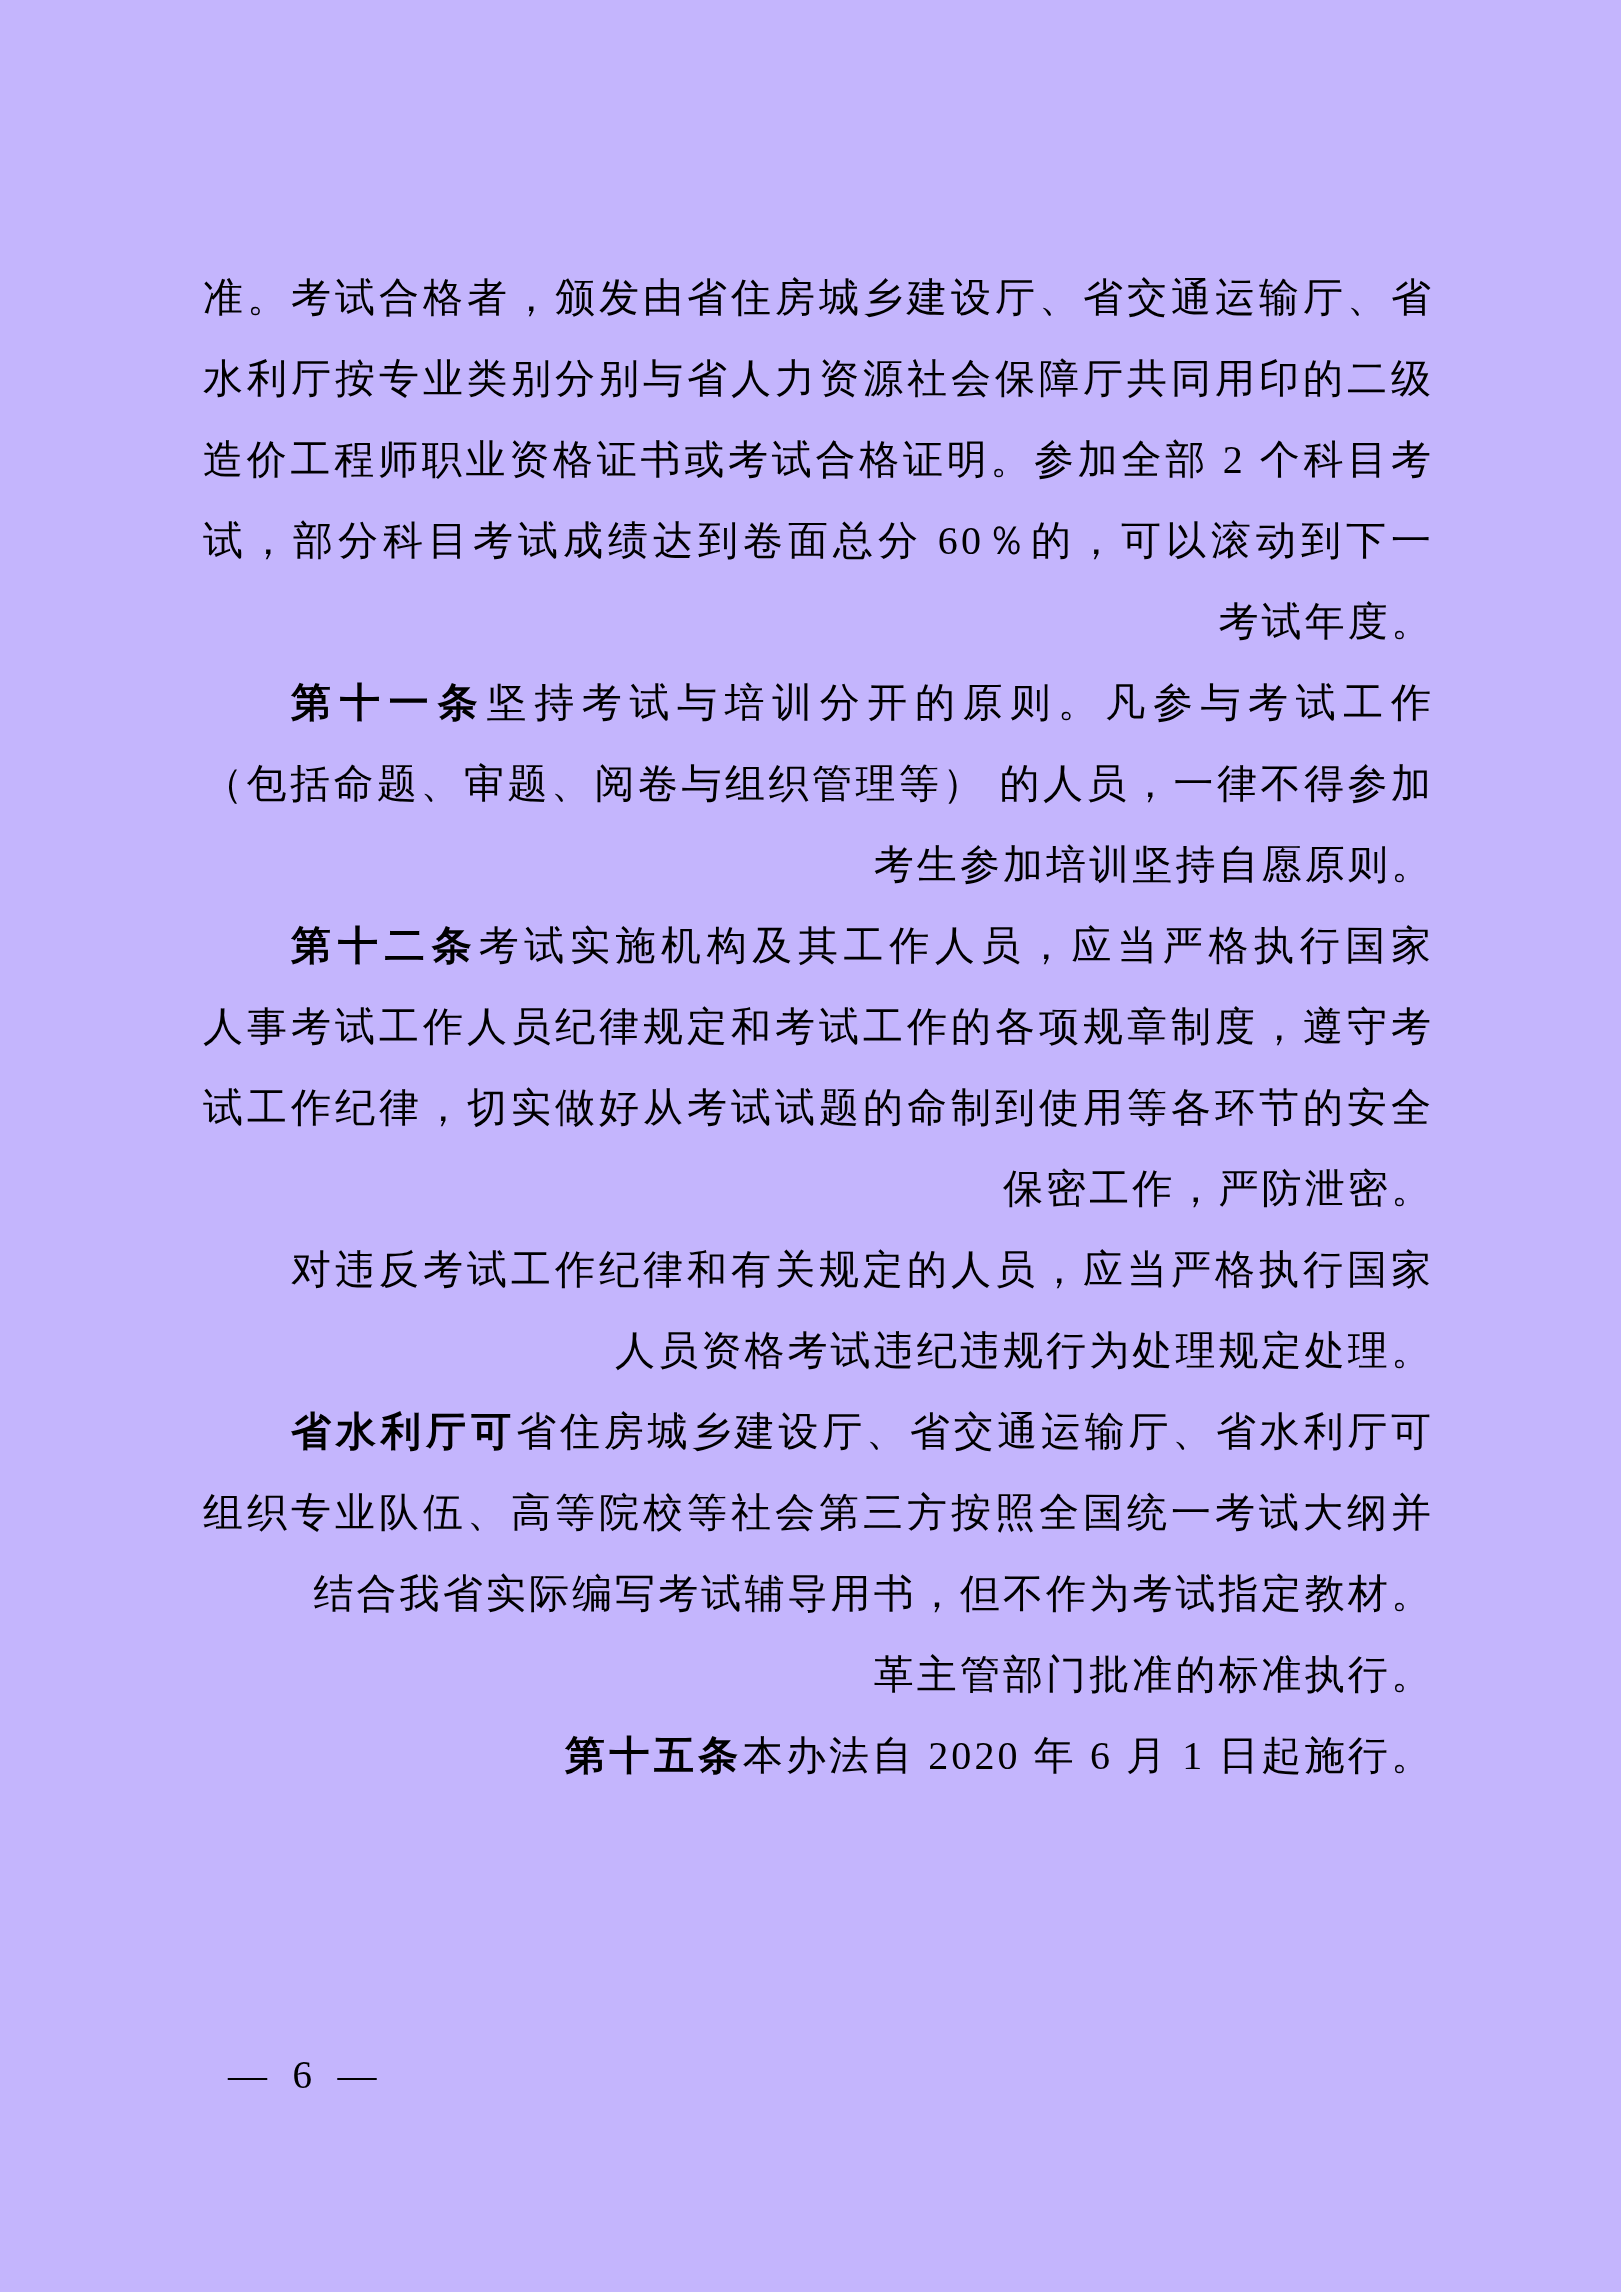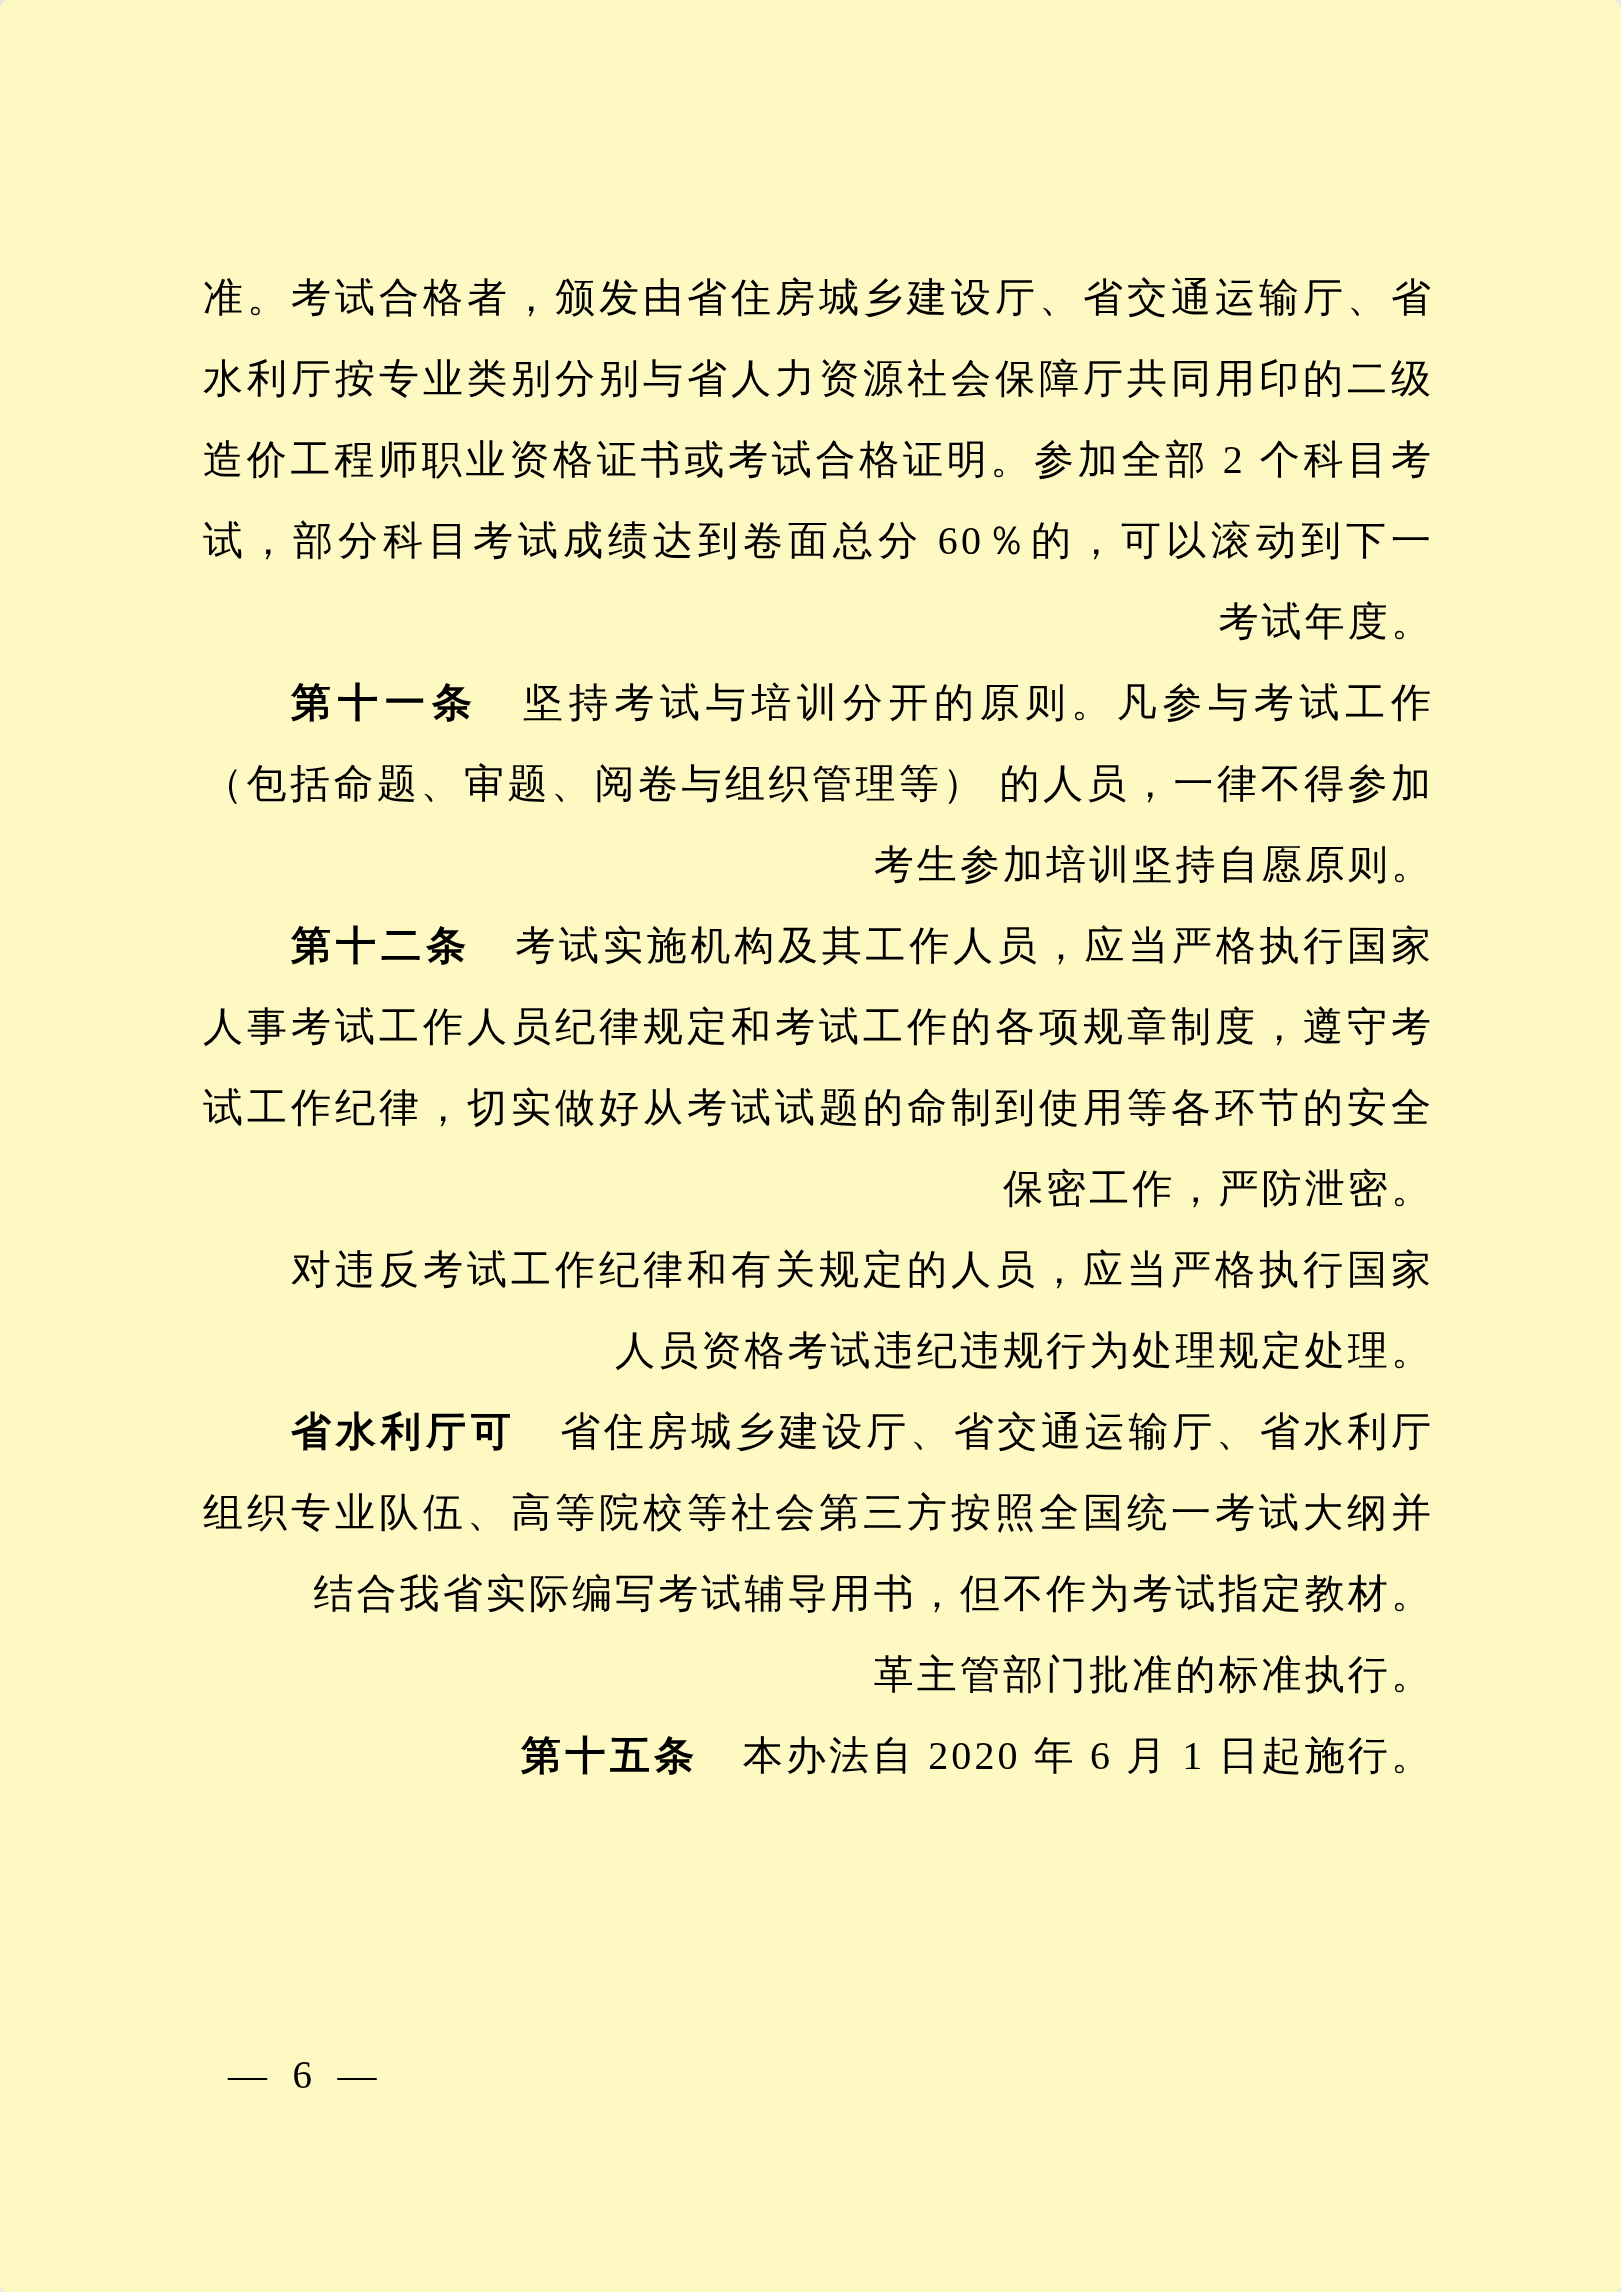--- a/index.html
+++ b/index.html
@@ -3,23 +3,22 @@
 <meta charset="utf-8">
 <style>
   * { margin: 0; padding: 0; box-sizing: border-box; }
   html, body { background: #e8e8e8; }
   body { font-family: "Liberation Serif", serif; color: #000000; }
 
   .page {
     position: relative;
     width: 1621px;
     height: 2293px;
-    background: #fef9c3;
+    background: #c4b5fd;
     overflow: hidden;
-    border-radius: 9px;
   }
 
   .text-block {
     position: absolute;
     left: 203px;
     top: 257px;
     width: 1231px;
   }
 
   .line {
@@ -34,21 +33,20 @@
   .line.indent { padding-left: 88px; }
 
   .line.justify {
     text-align: justify;
     text-align-last: justify;
   }
 
   .article-label {
     font-family: "Liberation Sans", sans-serif;
     font-weight: 900;
-    margin-right: 44px;
     letter-spacing: 4.4px;
   }
 
   .line-text { }
 
   .page-footer {
     position: absolute;
     left: 228px;
     top: 2051px;
     height: 47px;

